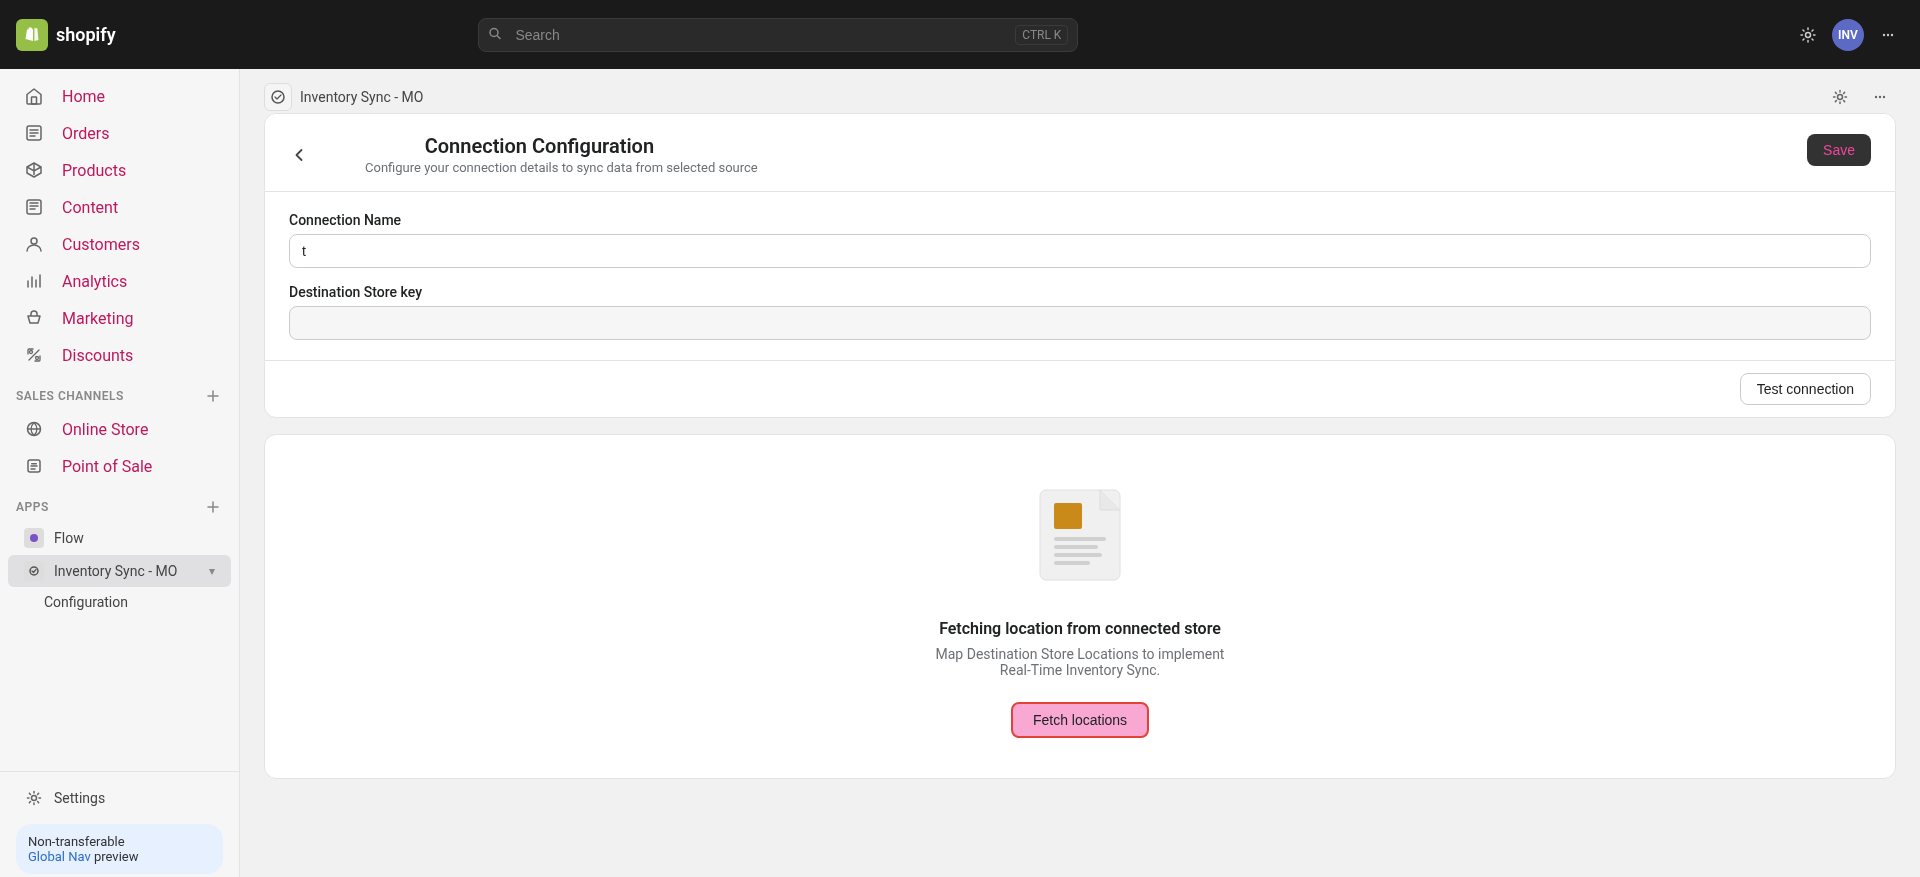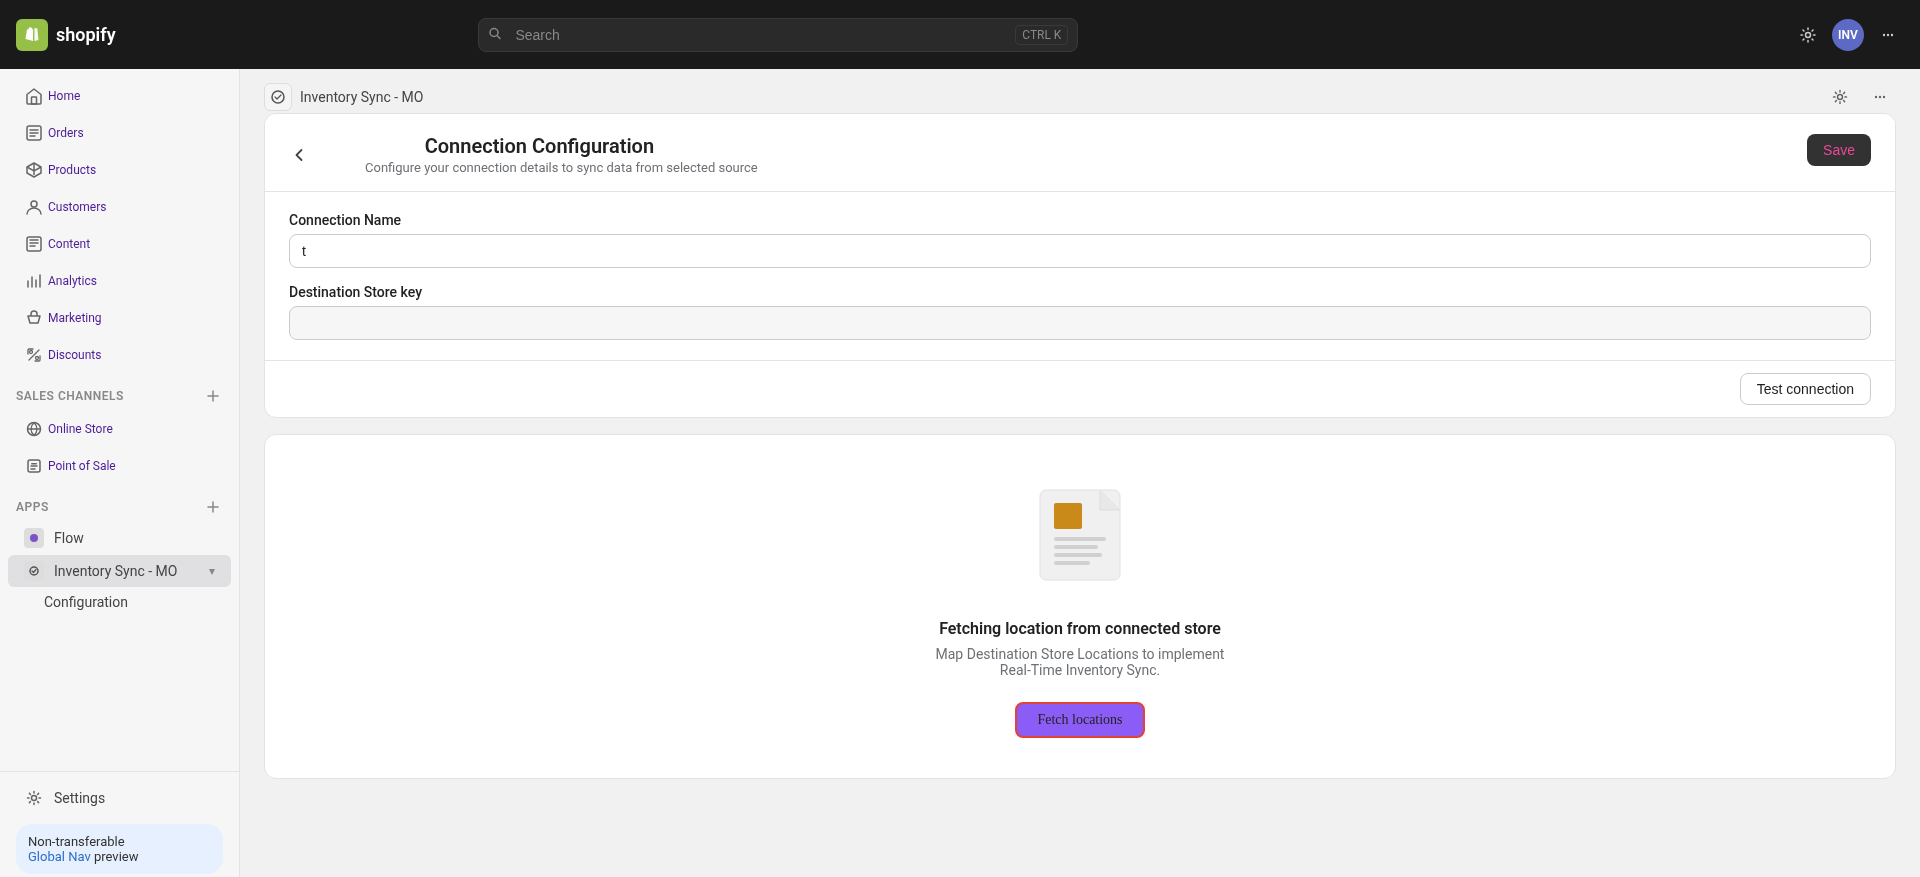--- a/index.html
+++ b/index.html
@@ -110,27 +110,27 @@
       flex-shrink: 0;
       display: flex;
       flex-direction: column;
     }
     .sidebar-nav {
       padding: 8px 0;
     }
     .nav-item {
       display: flex;
       align-items: center;
-      gap: 4px;
+      gap: 18px;
       padding: 8px 16px;
       cursor: pointer;
       border-radius: 6px;
       margin: 1px 8px;
-      color: #4c1d95;
-      font-size: 12px;
+      color: #be185d;
+      font-size: 16px;
       text-decoration: none;
     }
     .nav-item-icon {
       width: 20px;
       height: 20px;
       display: flex;
       align-items: center;
       justify-content: center;
       color: #666;
     }
@@ -366,29 +366,28 @@
       color: #202223;
       margin-bottom: 8px;
     }
     .fetch-desc {
       font-size: 14px;
       color: #6d7175;
       max-width: 320px;
       margin-bottom: 24px;
     }
     .btn-fetch {
-      background: #8b5cf6;
+      background: #f9a8d4;
       border: 2px solid #e44235;
       border-radius: 8px;
       padding: 8px 20px;
       font-size: 14px;
       color: #202223;
       cursor: pointer;
       font-weight: 500;
-      font-family: Liberation Serif, serif;
     }
 
     
     .page-top-header {
       display: flex;
       align-items: center;
       justify-content: space-between;
       padding: 12px 24px 0;
     }
     .breadcrumb-area {
@@ -493,35 +492,35 @@
               <path d="M9 2L16 6v6l-7 4L2 12V6l7-4z" stroke="#666" stroke-width="1.5" stroke-linejoin="round"></path>
               <path d="M9 2v12M2 6l7 4 7-4" stroke="#666" stroke-width="1.5"></path>
             </svg>
         </span>
         <span>Products</span>
       </div>
 
       <div class="nav-item">
         <span class="nav-item-icon">
           <svg width="18" height="18" viewBox="0 0 18 18" fill="none">
+              <rect x="2" y="2" width="14" height="14" rx="2" stroke="#666" stroke-width="1.5"></rect>
+              <path d="M5 5h8M5 8h8M5 11h5" stroke="#666" stroke-width="1.5" stroke-linecap="round"></path>
+            </svg>
+        </span>
+        <span>Content</span>
+      </div>
+
+      <div class="nav-item">
+        <span class="nav-item-icon">
+          <svg width="18" height="18" viewBox="0 0 18 18" fill="none">
               <circle cx="9" cy="6" r="3" stroke="#666" stroke-width="1.5"></circle>
               <path d="M2 16c0-3.314 3.134-6 7-6s7 2.686 7 6" stroke="#666" stroke-width="1.5" stroke-linecap="round"></path>
             </svg>
         </span>
         <span>Customers</span>
-      </div>
-
-      <div class="nav-item">
-        <span class="nav-item-icon">
-          <svg width="18" height="18" viewBox="0 0 18 18" fill="none">
-              <rect x="2" y="2" width="14" height="14" rx="2" stroke="#666" stroke-width="1.5"></rect>
-              <path d="M5 5h8M5 8h8M5 11h5" stroke="#666" stroke-width="1.5" stroke-linecap="round"></path>
-            </svg>
-        </span>
-        <span>Content</span>
       </div>
 
       <div class="nav-item">
         <span class="nav-item-icon">
           <svg width="18" height="18" viewBox="0 0 18 18" fill="none">
               <path d="M3 15V9M7 15V5M11 15V8M15 15V3" stroke="#666" stroke-width="1.5" stroke-linecap="round"></path>
             </svg>
         </span>
         <span>Analytics</span>
       </div>

